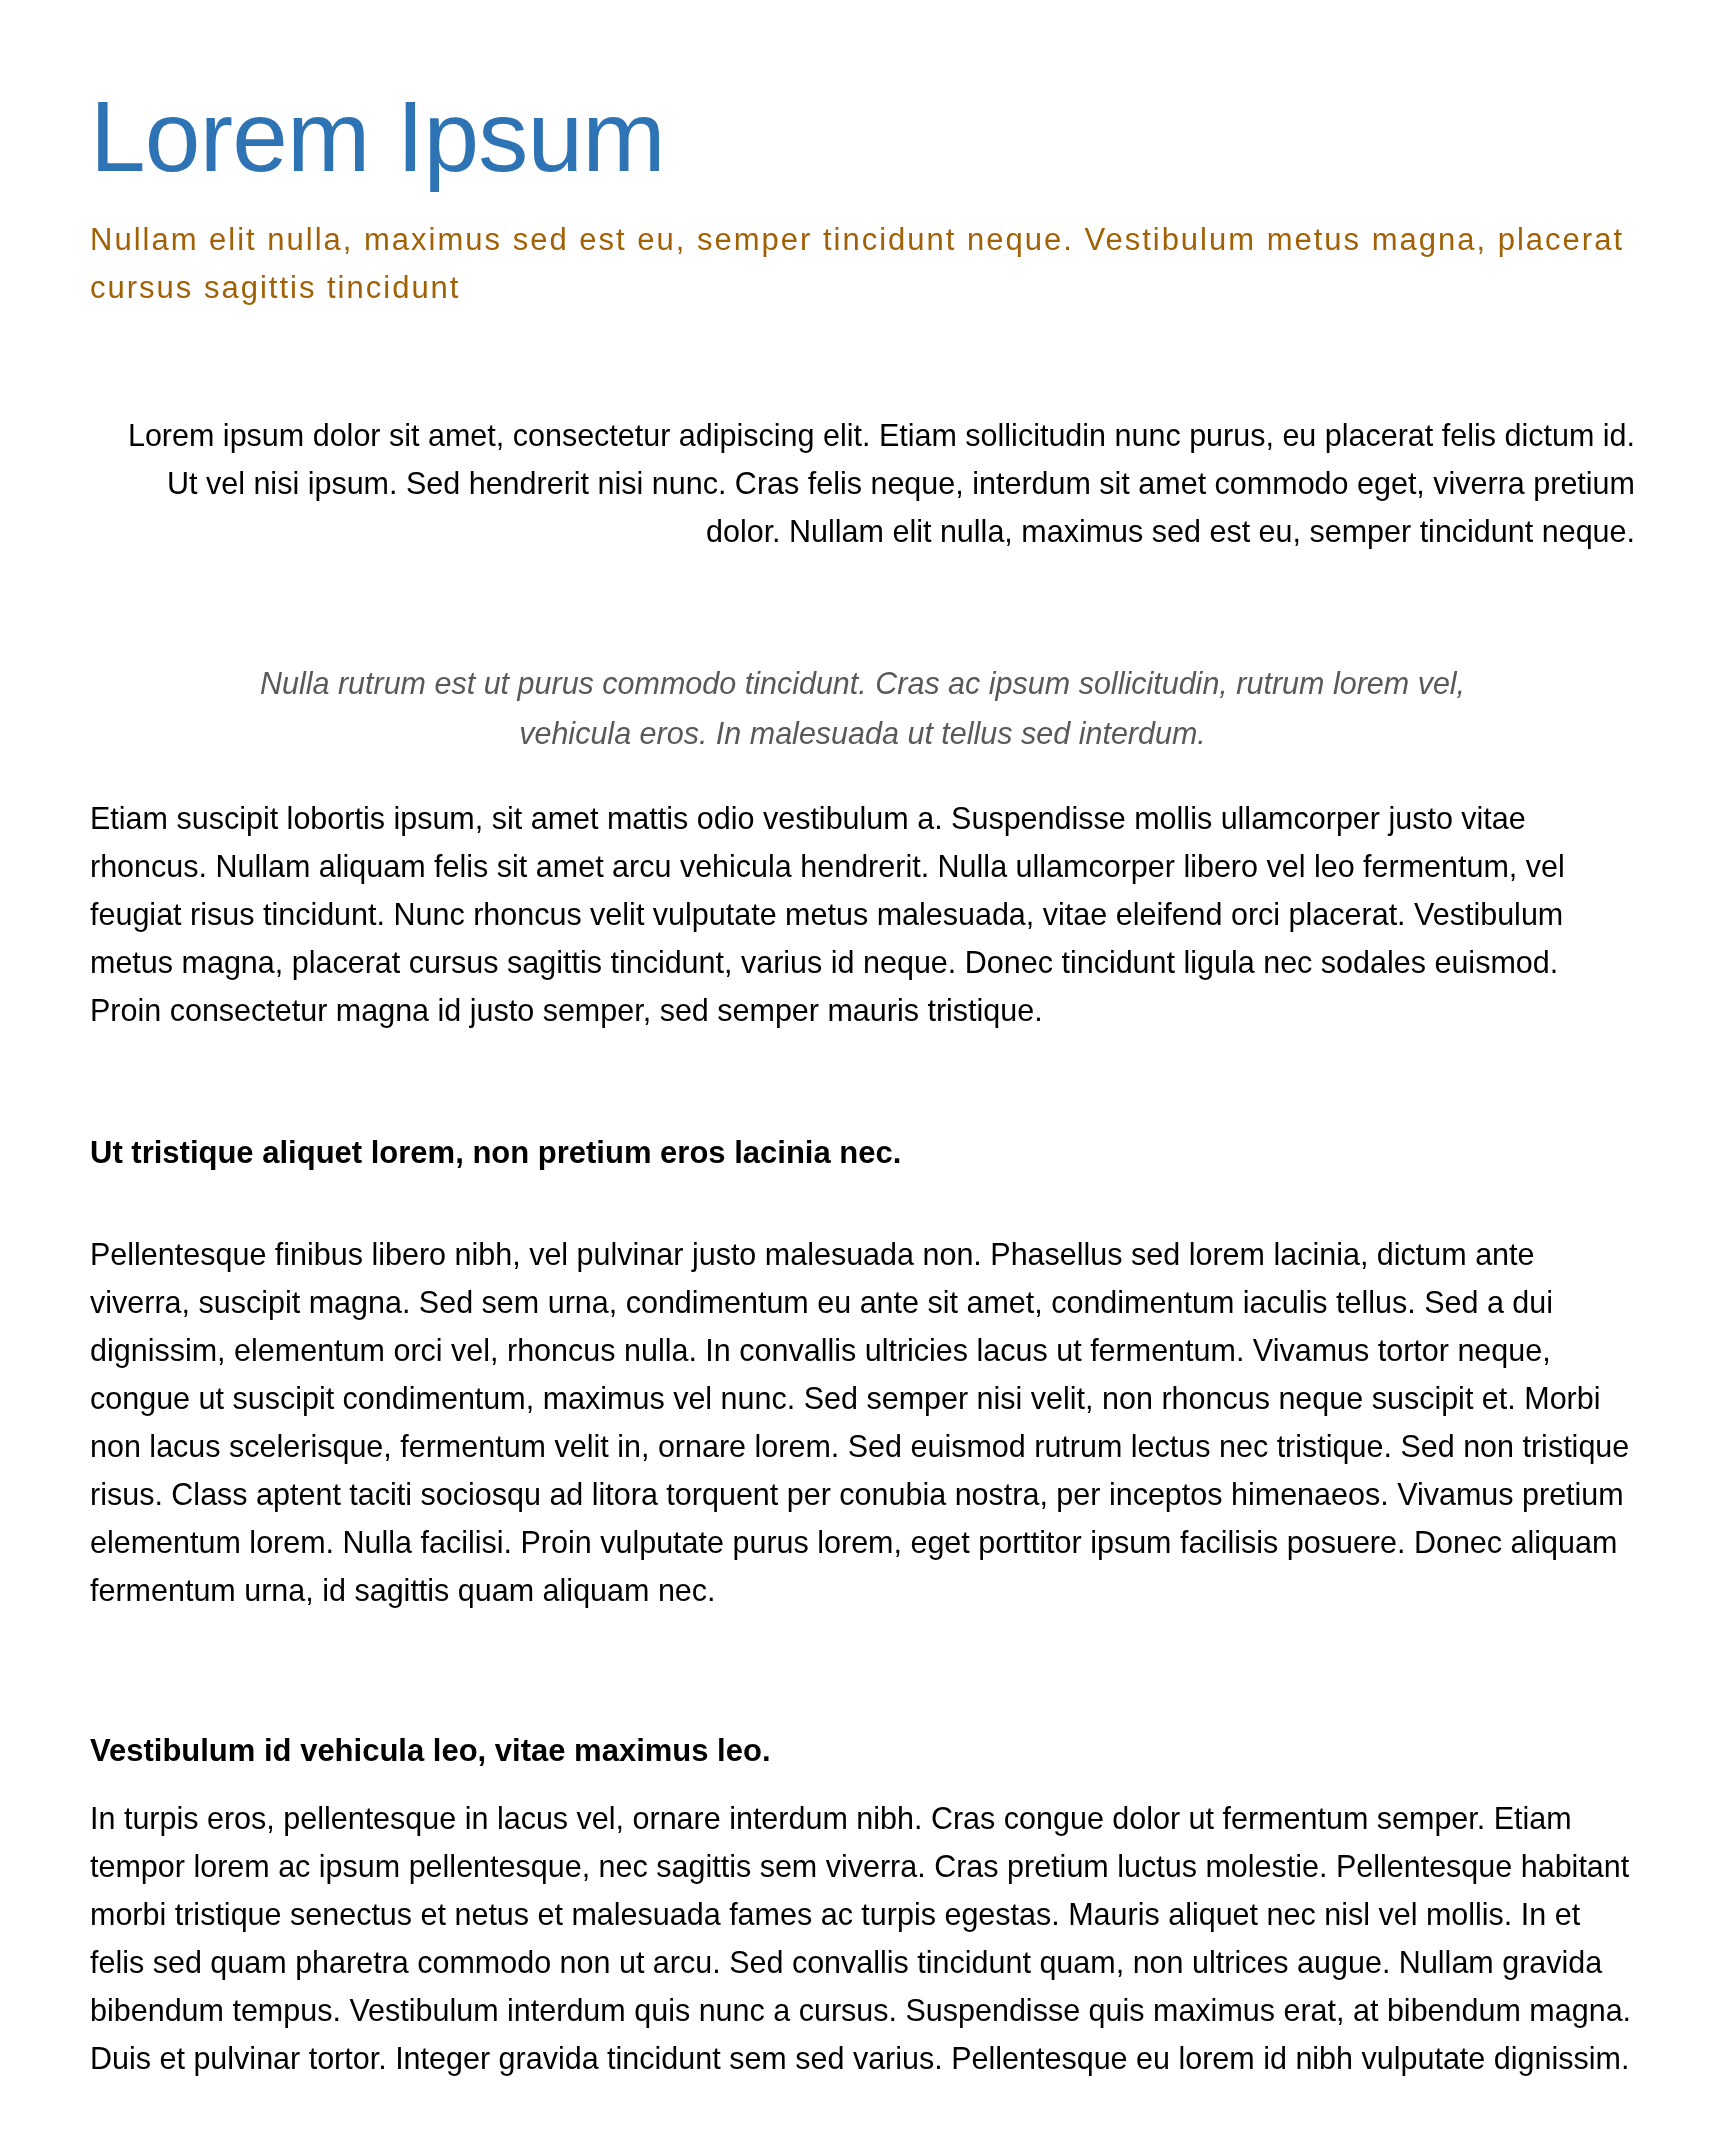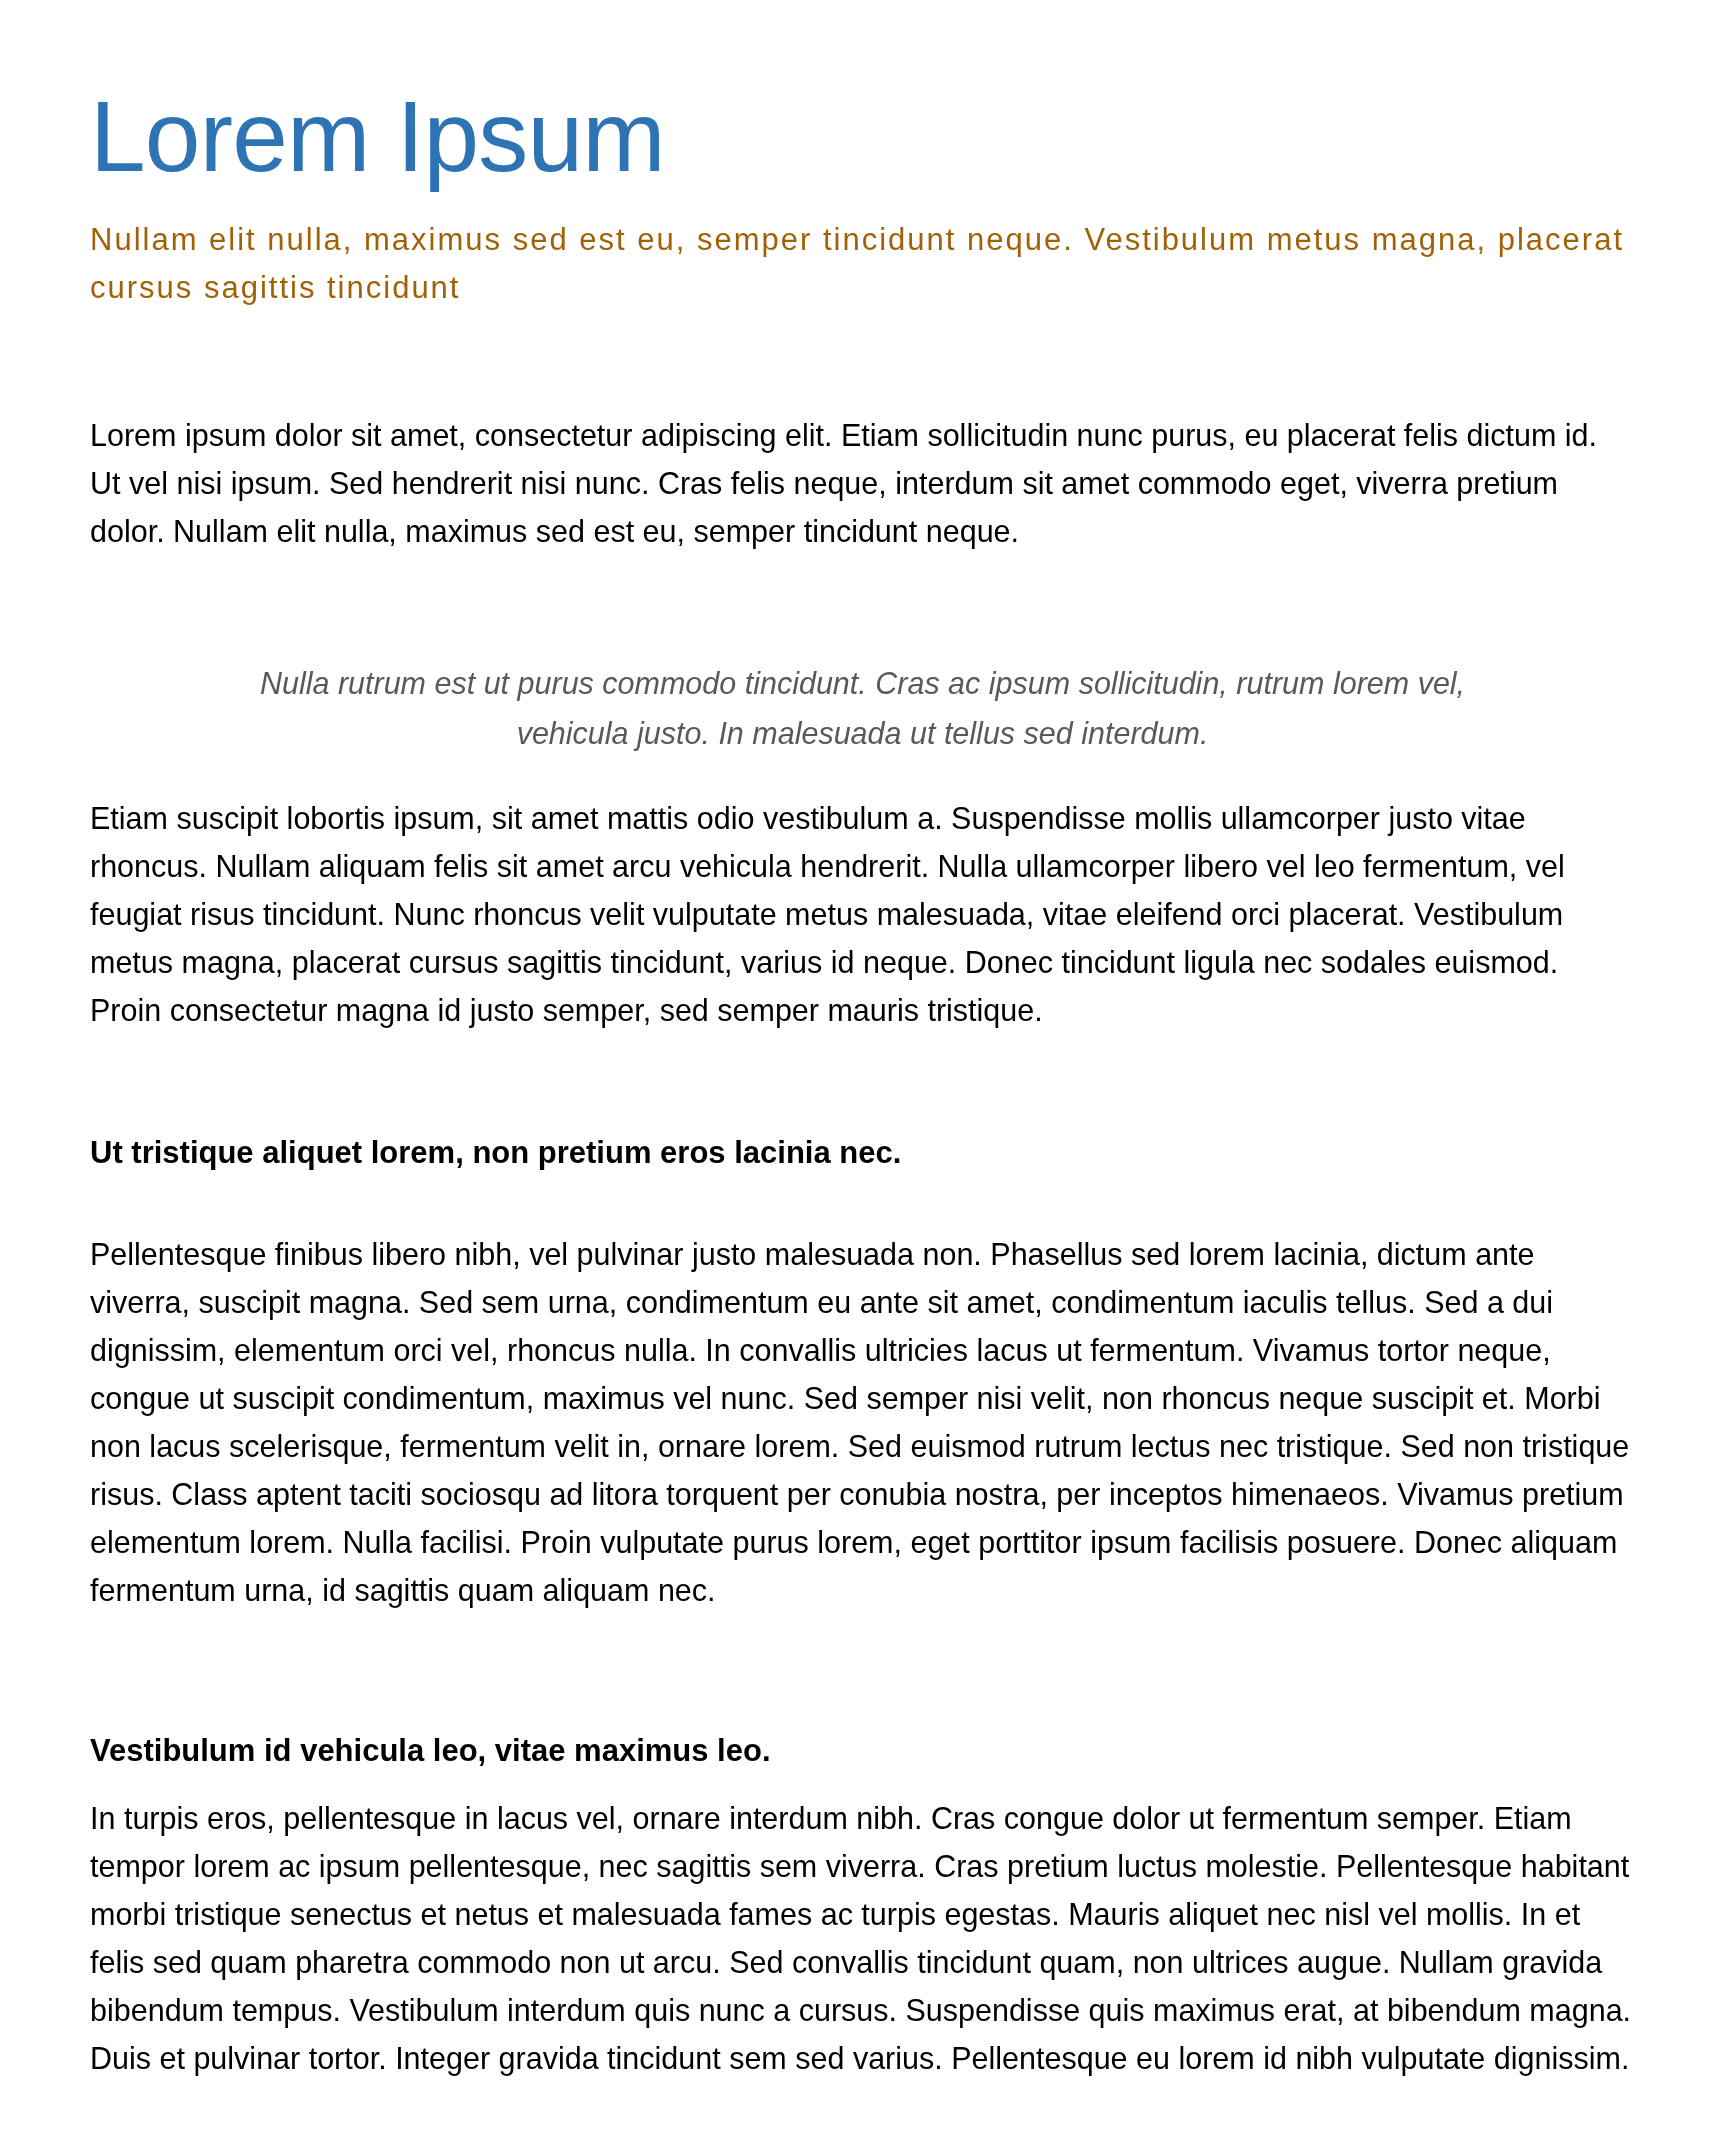--- a/index.html
+++ b/index.html
@@ -36,21 +36,21 @@
     max-width: 1548px;
   }
   .body-para {
     margin: 0;
     font-size: 30.5px;
     line-height: 48px;
     color: #000000;
     letter-spacing: 0;
     max-width: 1548px;
   }
-  .para-1 { margin-top: 99px; }
+  .para-1 { margin-top: 99px; text-align: right; }
   .doc-quote {
     margin: 103px 0 0 0;
     padding: 0 133px;
     font-size: 30.5px;
     font-style: italic;
     line-height: 50px;
     color: #595959;
     text-align: center;
   }
   .para-2 { margin-top: 36px; }
@@ -70,21 +70,21 @@
 <body>
 
 <div class="page">
 
   <h1 class="doc-title">Lorem Ipsum</h1>
 
   <p class="doc-subtitle">Nullam elit nulla, maximus sed est eu, semper tincidunt neque. Vestibulum metus magna, placerat cursus sagittis tincidunt</p>
 
   <p class="body-para para-1">Lorem ipsum dolor sit amet, consectetur adipiscing elit. Etiam sollicitudin nunc purus, eu placerat felis dictum id. Ut vel nisi ipsum. Sed hendrerit nisi nunc. Cras felis neque, interdum sit amet commodo eget, viverra pretium dolor. Nullam elit nulla, maximus sed est eu, semper tincidunt neque.</p>
 
-  <blockquote class="doc-quote">Nulla rutrum est ut purus commodo tincidunt. Cras ac ipsum sollicitudin, rutrum lorem vel, vehicula justo. In malesuada ut tellus sed interdum.</blockquote>
+  <blockquote class="doc-quote">Nulla rutrum est ut purus commodo tincidunt. Cras ac ipsum sollicitudin, rutrum lorem vel, vehicula eros. In malesuada ut tellus sed interdum.</blockquote>
 
   <p class="body-para para-2">Etiam suscipit lobortis ipsum, sit amet mattis odio vestibulum a. Suspendisse mollis ullamcorper justo vitae rhoncus. Nullam aliquam felis sit amet arcu vehicula hendrerit. Nulla ullamcorper libero vel leo fermentum, vel feugiat risus tincidunt. Nunc rhoncus velit vulputate metus malesuada, vitae eleifend orci placerat. Vestibulum metus magna, placerat cursus sagittis tincidunt, varius id neque. Donec tincidunt ligula nec sodales euismod. Proin consectetur magna id justo semper, sed semper mauris tristique.</p>
 
   <h2 class="section-heading heading-1">Ut tristique aliquet lorem, non pretium eros lacinia nec.</h2>
 
   <p class="body-para para-3">Pellentesque finibus libero nibh, vel pulvinar justo malesuada non. Phasellus sed lorem lacinia, dictum ante viverra, suscipit magna. Sed sem urna, condimentum eu ante sit amet, condimentum iaculis tellus. Sed a dui dignissim, elementum orci vel, rhoncus nulla. In convallis ultricies lacus ut fermentum. Vivamus tortor neque, congue ut suscipit condimentum, maximus vel nunc. Sed semper nisi velit, non rhoncus neque suscipit et. Morbi non lacus scelerisque, fermentum velit in, ornare lorem. Sed euismod rutrum lectus nec tristique. Sed non tristique risus. Class aptent taciti sociosqu ad litora torquent per conubia nostra, per inceptos himenaeos. Vivamus pretium elementum lorem. Nulla facilisi. Proin vulputate purus lorem, eget porttitor ipsum facilisis posuere. Donec aliquam fermentum urna, id sagittis quam aliquam nec.</p>
 
   <h2 class="section-heading heading-2">Vestibulum id vehicula leo, vitae maximus leo.</h2>
 
   <p class="body-para para-4">In turpis eros, pellentesque in lacus vel, ornare interdum nibh. Cras congue dolor ut fermentum semper. Etiam tempor lorem ac ipsum pellentesque, nec sagittis sem viverra. Cras pretium luctus molestie. Pellentesque habitant morbi tristique senectus et netus et malesuada fames ac turpis egestas. Mauris aliquet nec nisl vel mollis. In et felis sed quam pharetra commodo non ut arcu. Sed convallis tincidunt quam, non ultrices augue. Nullam gravida bibendum tempus. Vestibulum interdum quis nunc a cursus. Suspendisse quis maximus erat, at bibendum magna. Duis et pulvinar tortor. Integer gravida tincidunt sem sed varius. Pellentesque eu lorem id nibh vulputate dignissim.</p>

